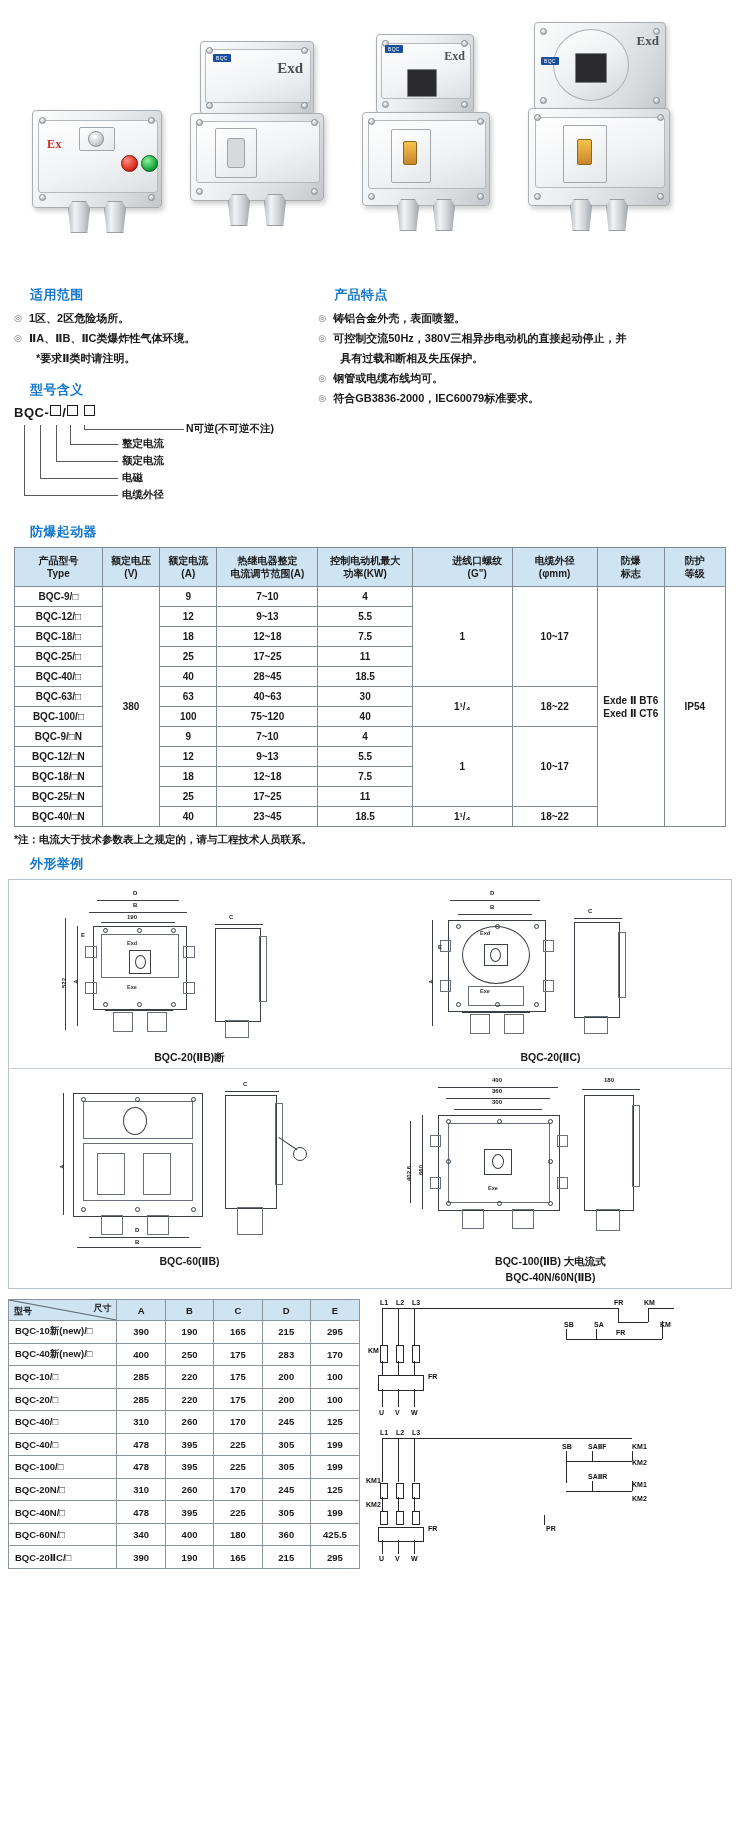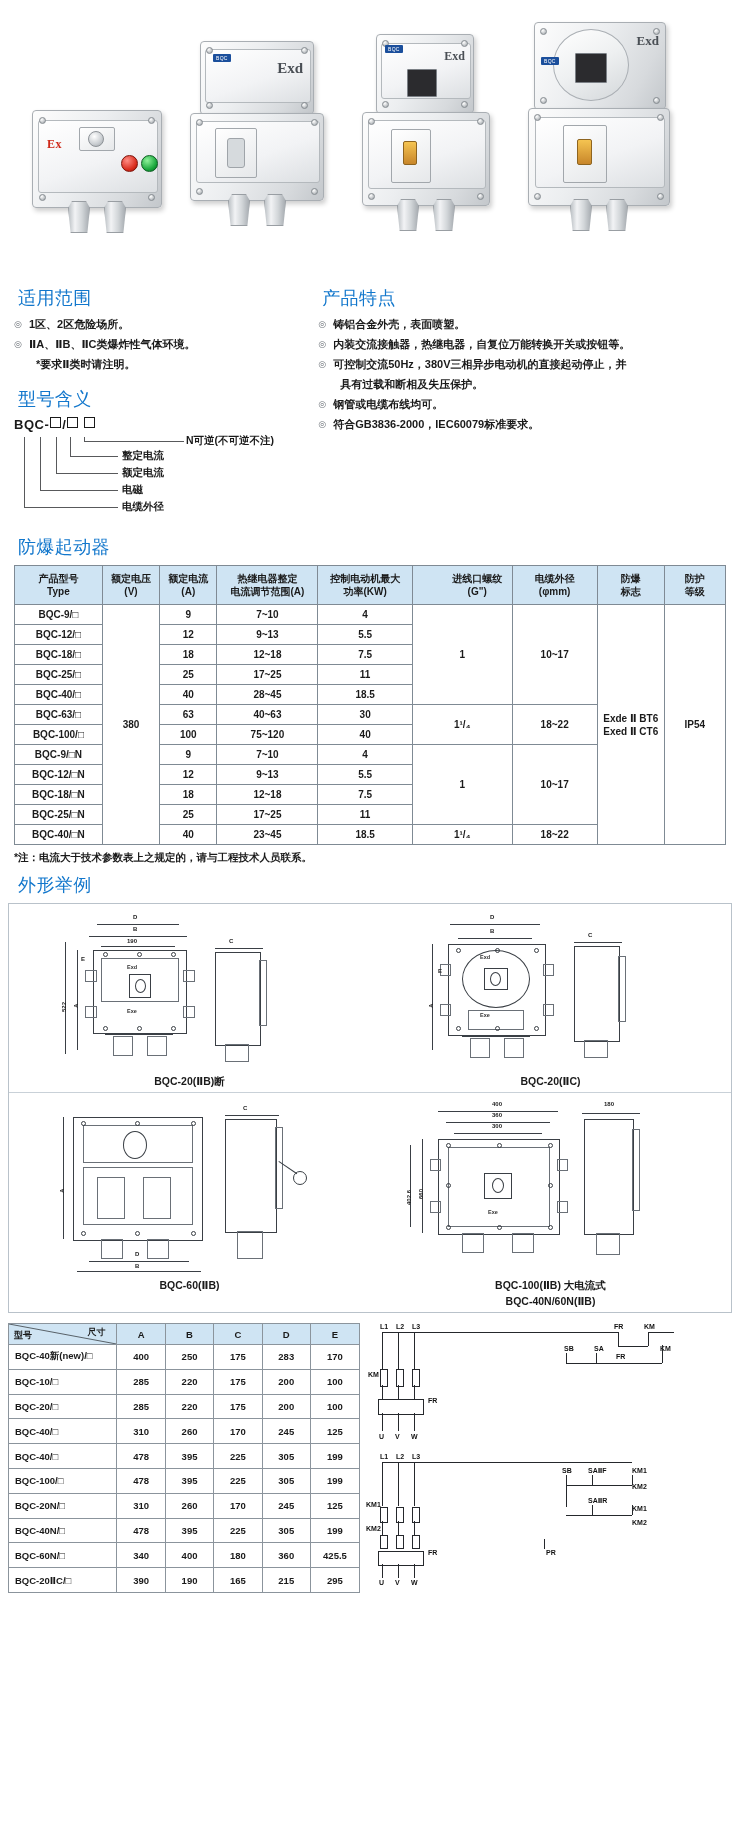--- a/index.html
+++ b/index.html
@@ -84,22 +84,22 @@
   .handle{
     position:absolute;background:#d6dadd;border:1px solid #9fa4a9;border-radius:2px;
   }
   .amber{
     position:absolute;background:linear-gradient(180deg,#f5c451,#c8862a);
     border:1px solid #8e641f;
   }
 
   
   .sec-h{
-    color:#1277cc;font-weight:normal;font-size:18px;letter-spacing:.4px;
-    margin:0 0 6px 4px;
+    color:#1277cc;font-weight:bold;font-size:13px;letter-spacing:.4px;
+    margin:0 0 6px 16px;
   }
   .cols{display:flex;padding:0 14px;box-sizing:border-box;width:740px;}
   .col-l{width:296px;}
   .col-r{width:430px;padding-left:14px;box-sizing:border-box;}
 
   .bullets{list-style:none;margin:0;padding:0;}
   .bullets li{
     font-size:11px;line-height:17px;margin-bottom:3px;
     padding-left:15px;position:relative;font-weight:bold;
   }
@@ -165,21 +165,21 @@
   }
   .dim-tbl th,.dim-tbl td{
     border:1px solid #8b949c;text-align:center;padding:2.5px 1px;height:15px;
   }
   .dim-tbl thead th{background:#cfe4f3;}
   .dim-tbl td.model{text-align:left;padding-left:6px;}
   .corner{
     position:relative;background:#cfe4f3;height:30px;width:108px;padding:0;
   }
   .corner .cl{position:absolute;left:0;top:0;width:100%;height:100%;}
-  .corner .ctop{position:absolute;right:11px;top:2px;font-size:9px;margin-left:12px;}
+  .corner .ctop{position:absolute;right:5px;top:2px;font-size:9px;margin-left:12px;}
   .corner .cbot{position:absolute;left:5px;bottom:2px;font-size:9px;}
 
   .circuit{flex:1;position:relative;padding-left:6px;}
   .cw{position:absolute;background:#25282c;}
   .ctxt{position:absolute;font-size:7px;font-weight:bold;color:#111;}
   .cbox{position:absolute;border:1px solid #25282c;background:#fff;}
 </style>
 </head>
 <body>
 
@@ -319,21 +319,20 @@
         <div class="mlabel" style="left:108px;top:49px;">额定电流</div>
         <div class="mlabel" style="left:108px;top:66px;">电磁</div>
         <div class="mlabel" style="left:108px;top:83px;">电缆外径</div>
       </div>
     </div>
 
     <div class="col-r">
       <div class="sec-h">产品特点</div>
       <ul class="bullets">
         <li>铸铝合金外壳，表面喷塑。</li>
-        <li>内装交流接触器，热继电器，自复位万能转换开关或按钮等。</li>
         <li>可控制交流50Hz，380V三相异步电动机的直接起动停止，并</li>
         <li class="nob">具有过载和断相及失压保护。</li>
         <li>钢管或电缆布线均可。</li>
         <li>符合GB3836-2000，IEC60079标准要求。</li>
       </ul>
     </div>
   </div>
 
   <div style="padding:0 14px;margin-top:10px;">
     <div class="sec-h">防爆起动器</div>
@@ -674,20 +673,28 @@
           </th>
           <th style="width:48px;">A</th>
           <th style="width:48px;">B</th>
           <th style="width:48px;">C</th>
           <th style="width:48px;">D</th>
           <th style="width:48px;">E</th>
         </tr>
       </thead>
       <tbody>
         <tr>
+          <td class="model">BQC-10新(new)/□</td>
+          <td>390</td>
+          <td>190</td>
+          <td>165</td>
+          <td>215</td>
+          <td>295</td>
+        </tr>
+        <tr>
           <td class="model">BQC-40新(new)/□</td>
           <td>400</td>
           <td>250</td>
           <td>175</td>
           <td>283</td>
           <td>170</td>
         </tr>
         <tr>
           <td class="model">BQC-10/□</td>
           <td>285</td>

